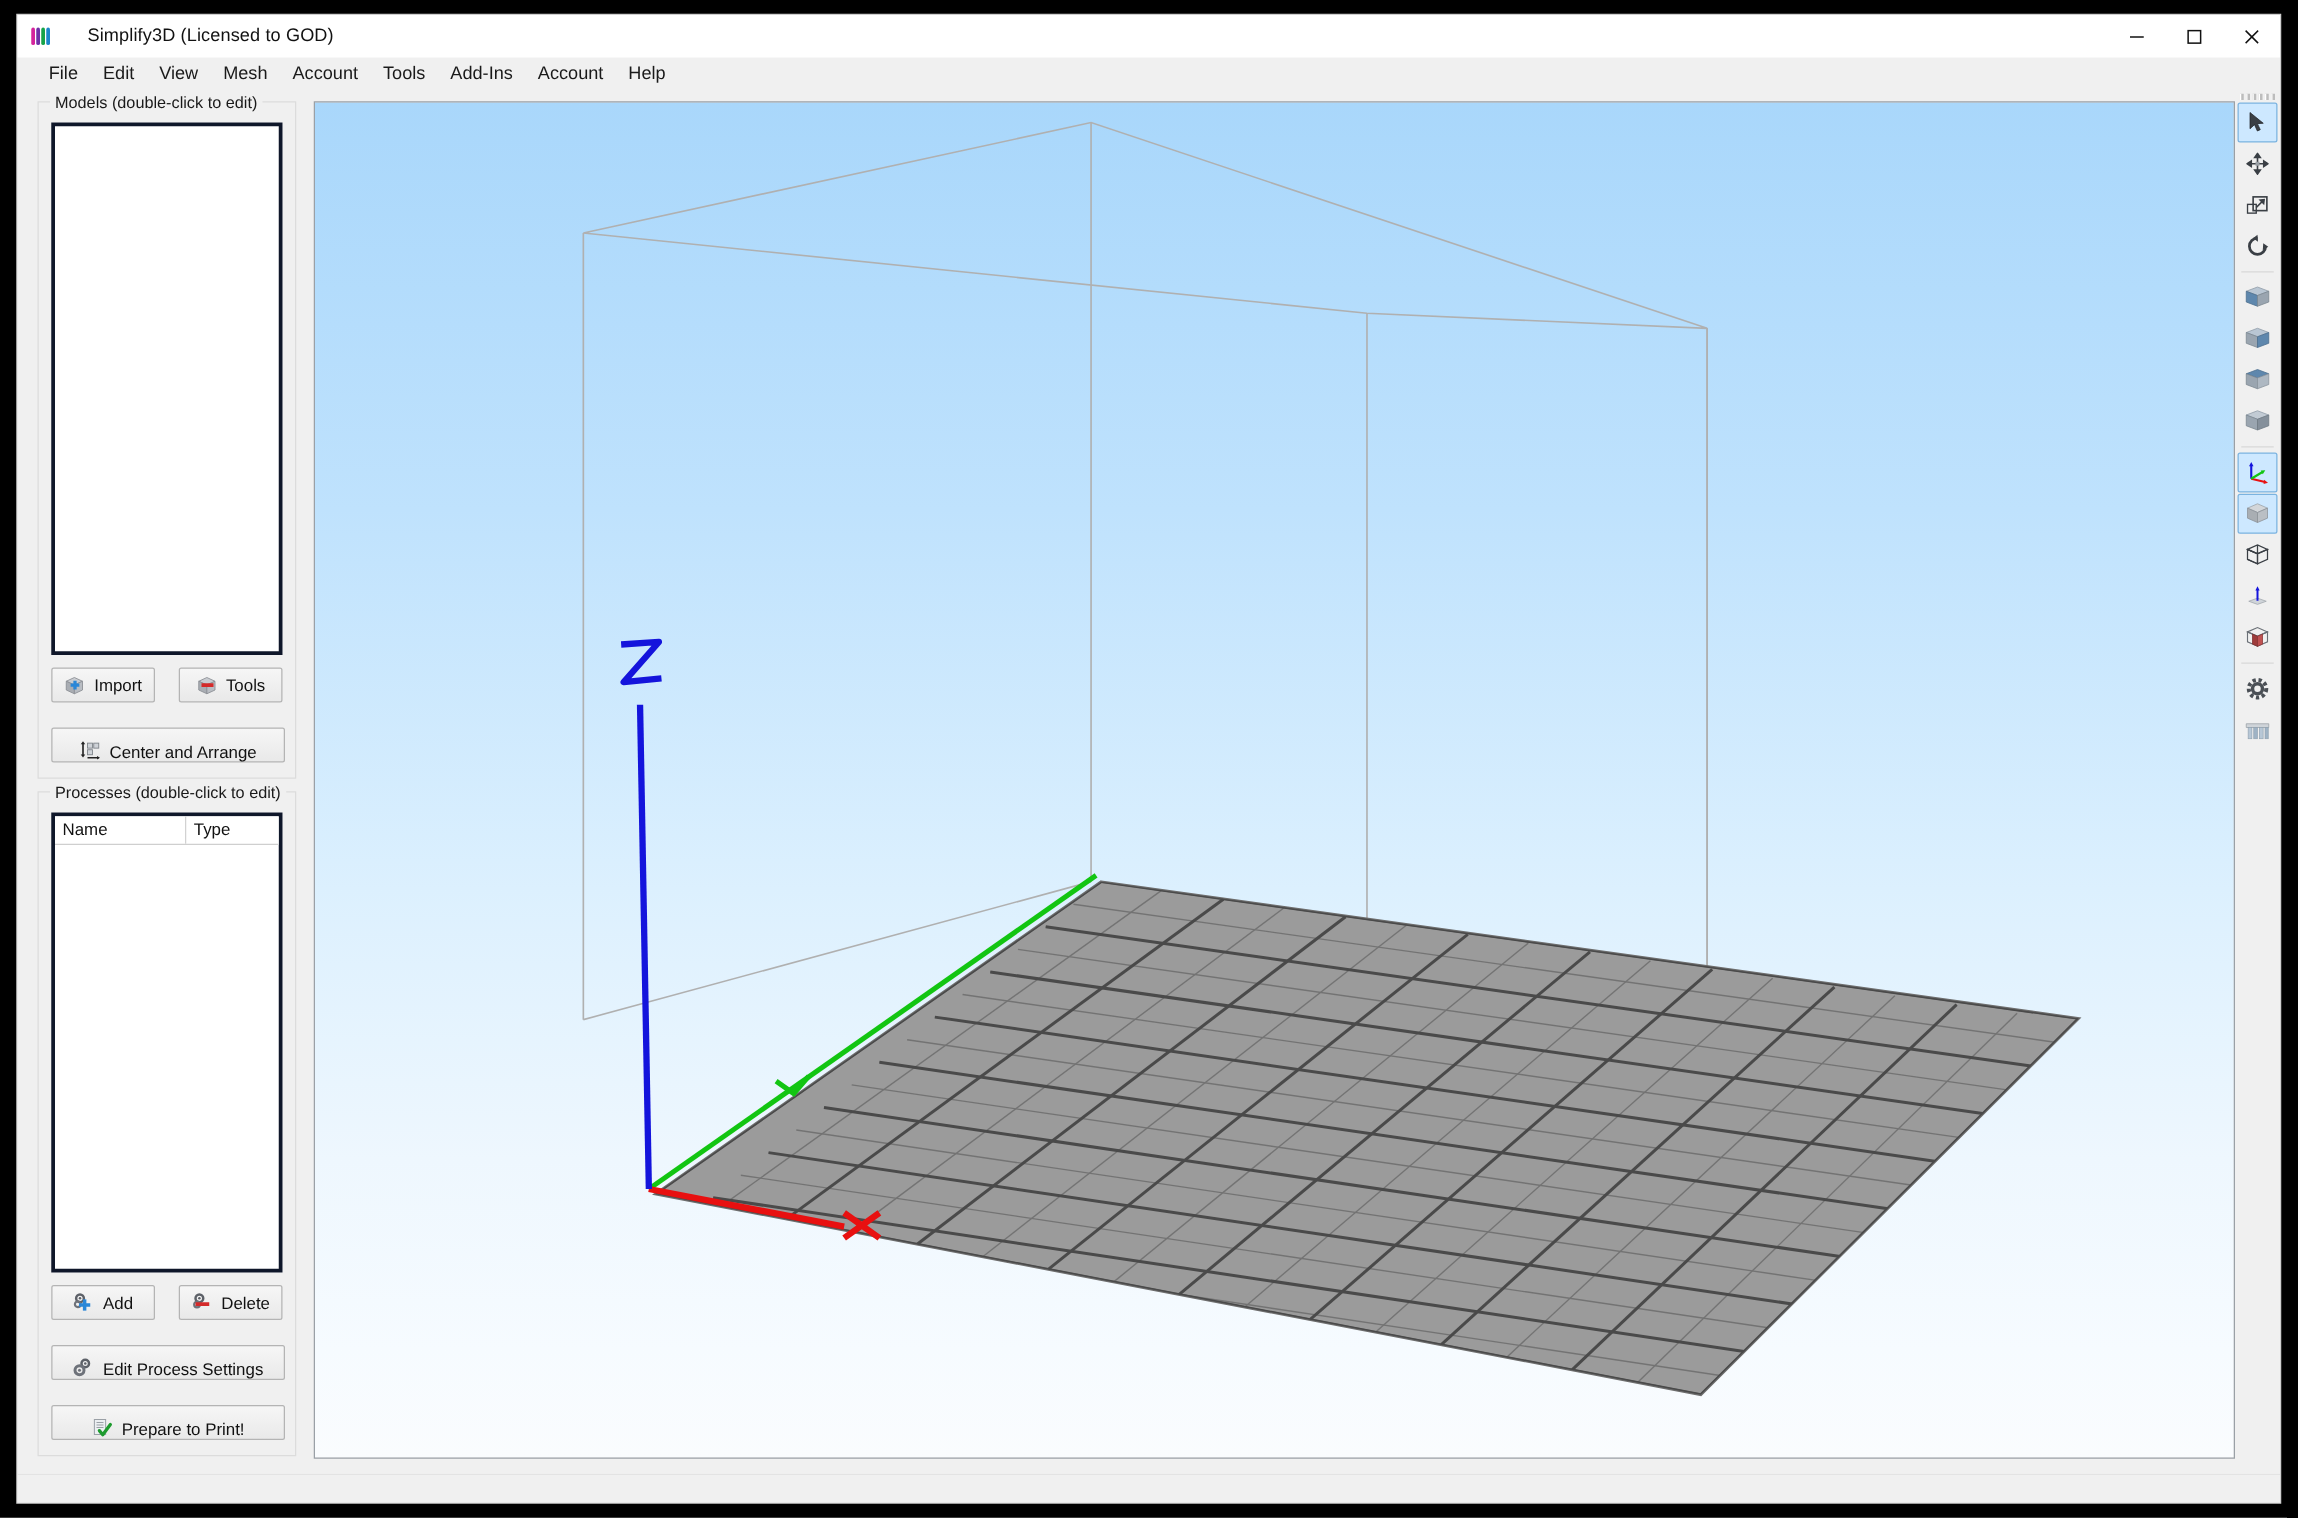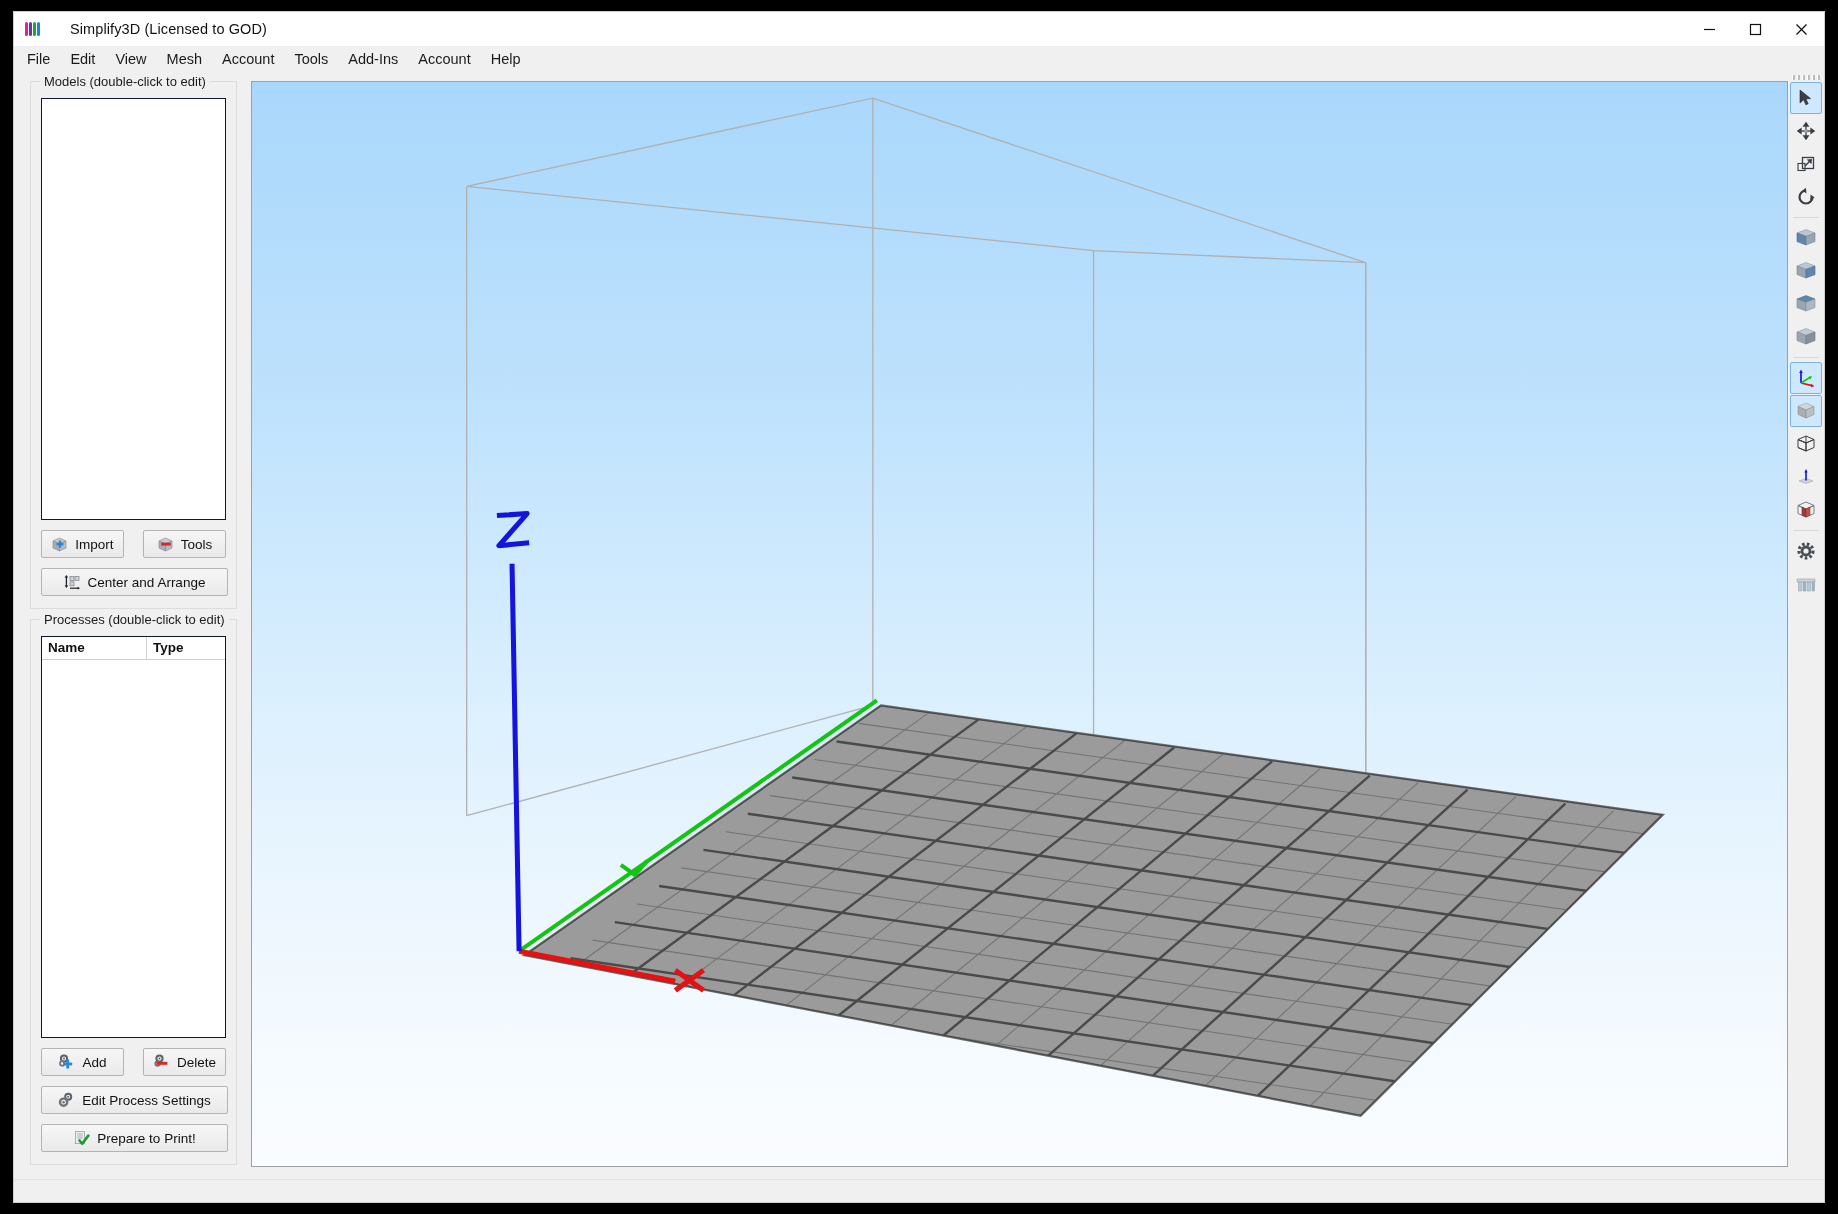--- a/index.html
+++ b/index.html
@@ -22,55 +22,55 @@
   .app-icon i:nth-child(1){left:0px;background:#d4239c;}
   .app-icon i:nth-child(2){left:4px;background:#6f2fa8;}
   .app-icon i:nth-child(3){left:8px;background:#17a349;}
   .app-icon i:nth-child(4){left:12px;background:#1b86c9;}
   .title-text{font-size:14.5px;color:#111;letter-spacing:.1px;}
   .wctrls{position:absolute;right:0;top:0;height:34px;display:flex;}
   .wbtn{width:46px;height:34px;display:flex;align-items:center;justify-content:center;cursor:default;}
   .wbtn svg{display:block;}
 
   
-  .menubar{height:25px;min-height:25px;background:#f0f0f0;display:flex;align-items:center;padding-left:4px;}
+  .menubar{height:25px;min-height:25px;background:#f0f0f0;display:flex;align-items:center;padding-left:16px;}
   .menu-item{font-size:14.5px;color:#1a1a1a;padding:3px 9px;margin-right:2px;cursor:default;}
 
   
   .main{flex:1;display:flex;position:relative;background:#f0f0f0;min-height:0;}
 
   
   .leftcol{width:237px;min-width:237px;display:flex;flex-direction:column;padding:0 0 0 0;}
 
   .groupbox{margin:10px 14px 0 16px;border:1px solid #dcdcdc;position:relative;padding:16px 10px 12px 10px;}
   .groupbox.models{flex:0 0 auto;}
   .groupbox.processes{flex:1 1 auto;display:flex;flex-direction:column;min-height:0;margin-bottom:14px;}
   .gb-title{
     position:absolute;top:-8px;left:9px;background:#f0f0f0;padding:0 4px;
     font-size:13px;color:#1a1a1a;white-space:nowrap;
   }
 
   .listbox{
-    background:#fff;border:1px solid #0f172a;height:420px;overflow:hidden;position:relative;font-weight:bold;
+    background:#fff;border:3px solid #0f172a;height:420px;overflow:hidden;position:relative;
   }
   .listbox.flexed{flex:1 1 auto;height:auto;min-height:0;}
 
   .tbl-head{display:flex;height:22px;border-bottom:1px solid #cfcfcf;background:#fff;}
   .th{font-size:13.5px;color:#111;padding:3px 0 0 6px;box-sizing:border-box;}
   .th.name{width:105px;border-right:1px solid #d2d2d2;}
   .th.type{flex:1;}
 
   .btnrow{display:flex;gap:19px;margin-top:10px;}
   .btn{
     flex:1; height:26px; background:linear-gradient(#f6f6f6,#e9e9e9);
     border:1px solid #b4b4b4; border-radius:2px;
     display:flex;align-items:center;justify-content:center;gap:7px;
     font-size:13.5px;color:#111;cursor:default;
   }
-  .btn.wide{width:100%;flex:none;margin-top:10px;}
+  .btn.wide{width:100%;flex:none;margin-top:20px;align-items:flex-end;}
   .btn .ico{width:17px;height:17px;flex:0 0 17px;position:relative;display:block;}
 
   
   .viewportwrap{flex:1;padding:10px 0 12px 0;display:flex;min-width:0;}
   .viewport{
     flex:1;margin:0 0 0 0;border:1px solid #9aa0a6;position:relative;overflow:hidden;
     background:linear-gradient(180deg,#a9d7fb 0%,#bfe2fd 30%,#dcf0fe 58%,#eef7fe 78%,#f6fbff 92%,#fafcfe 100%);
   }
 
   

